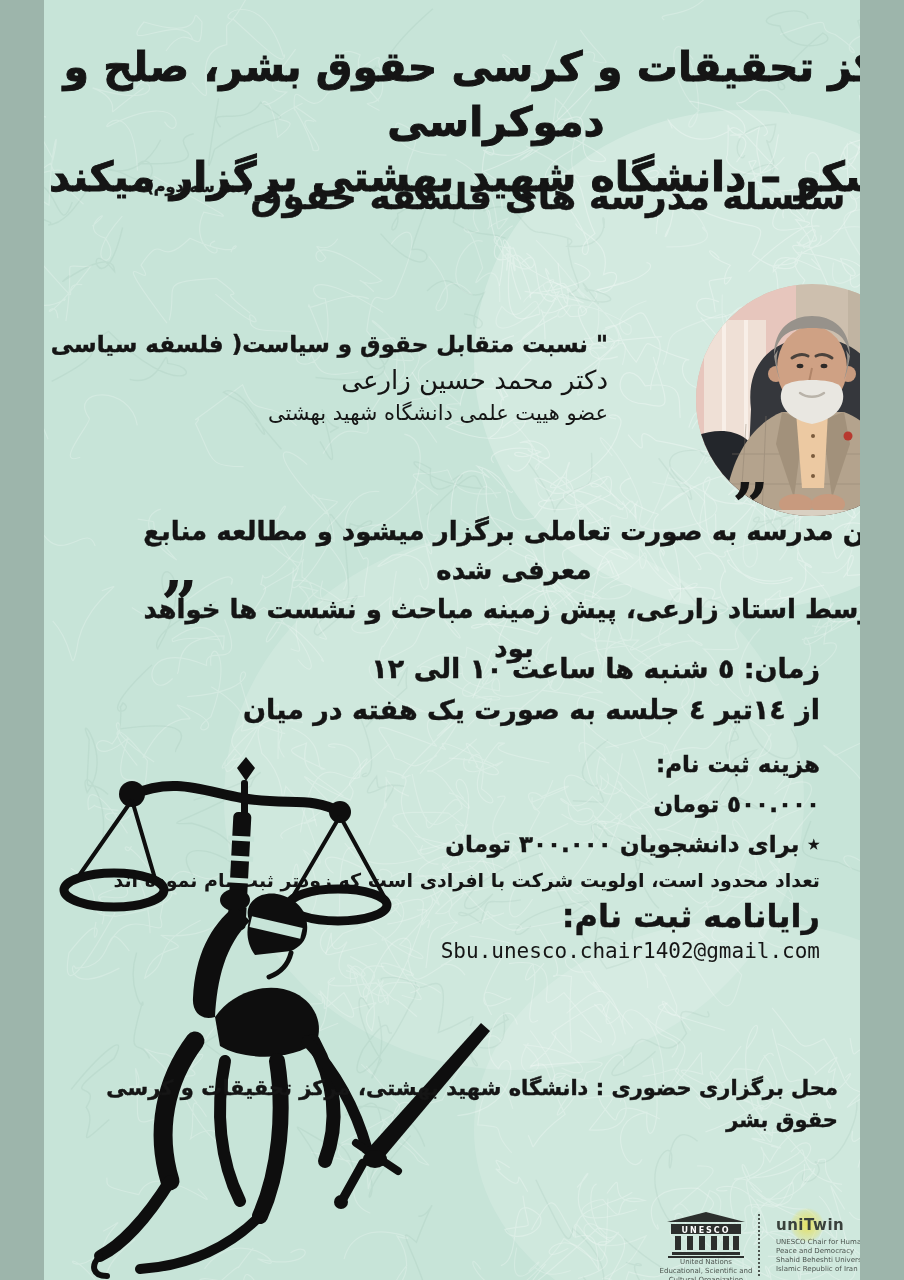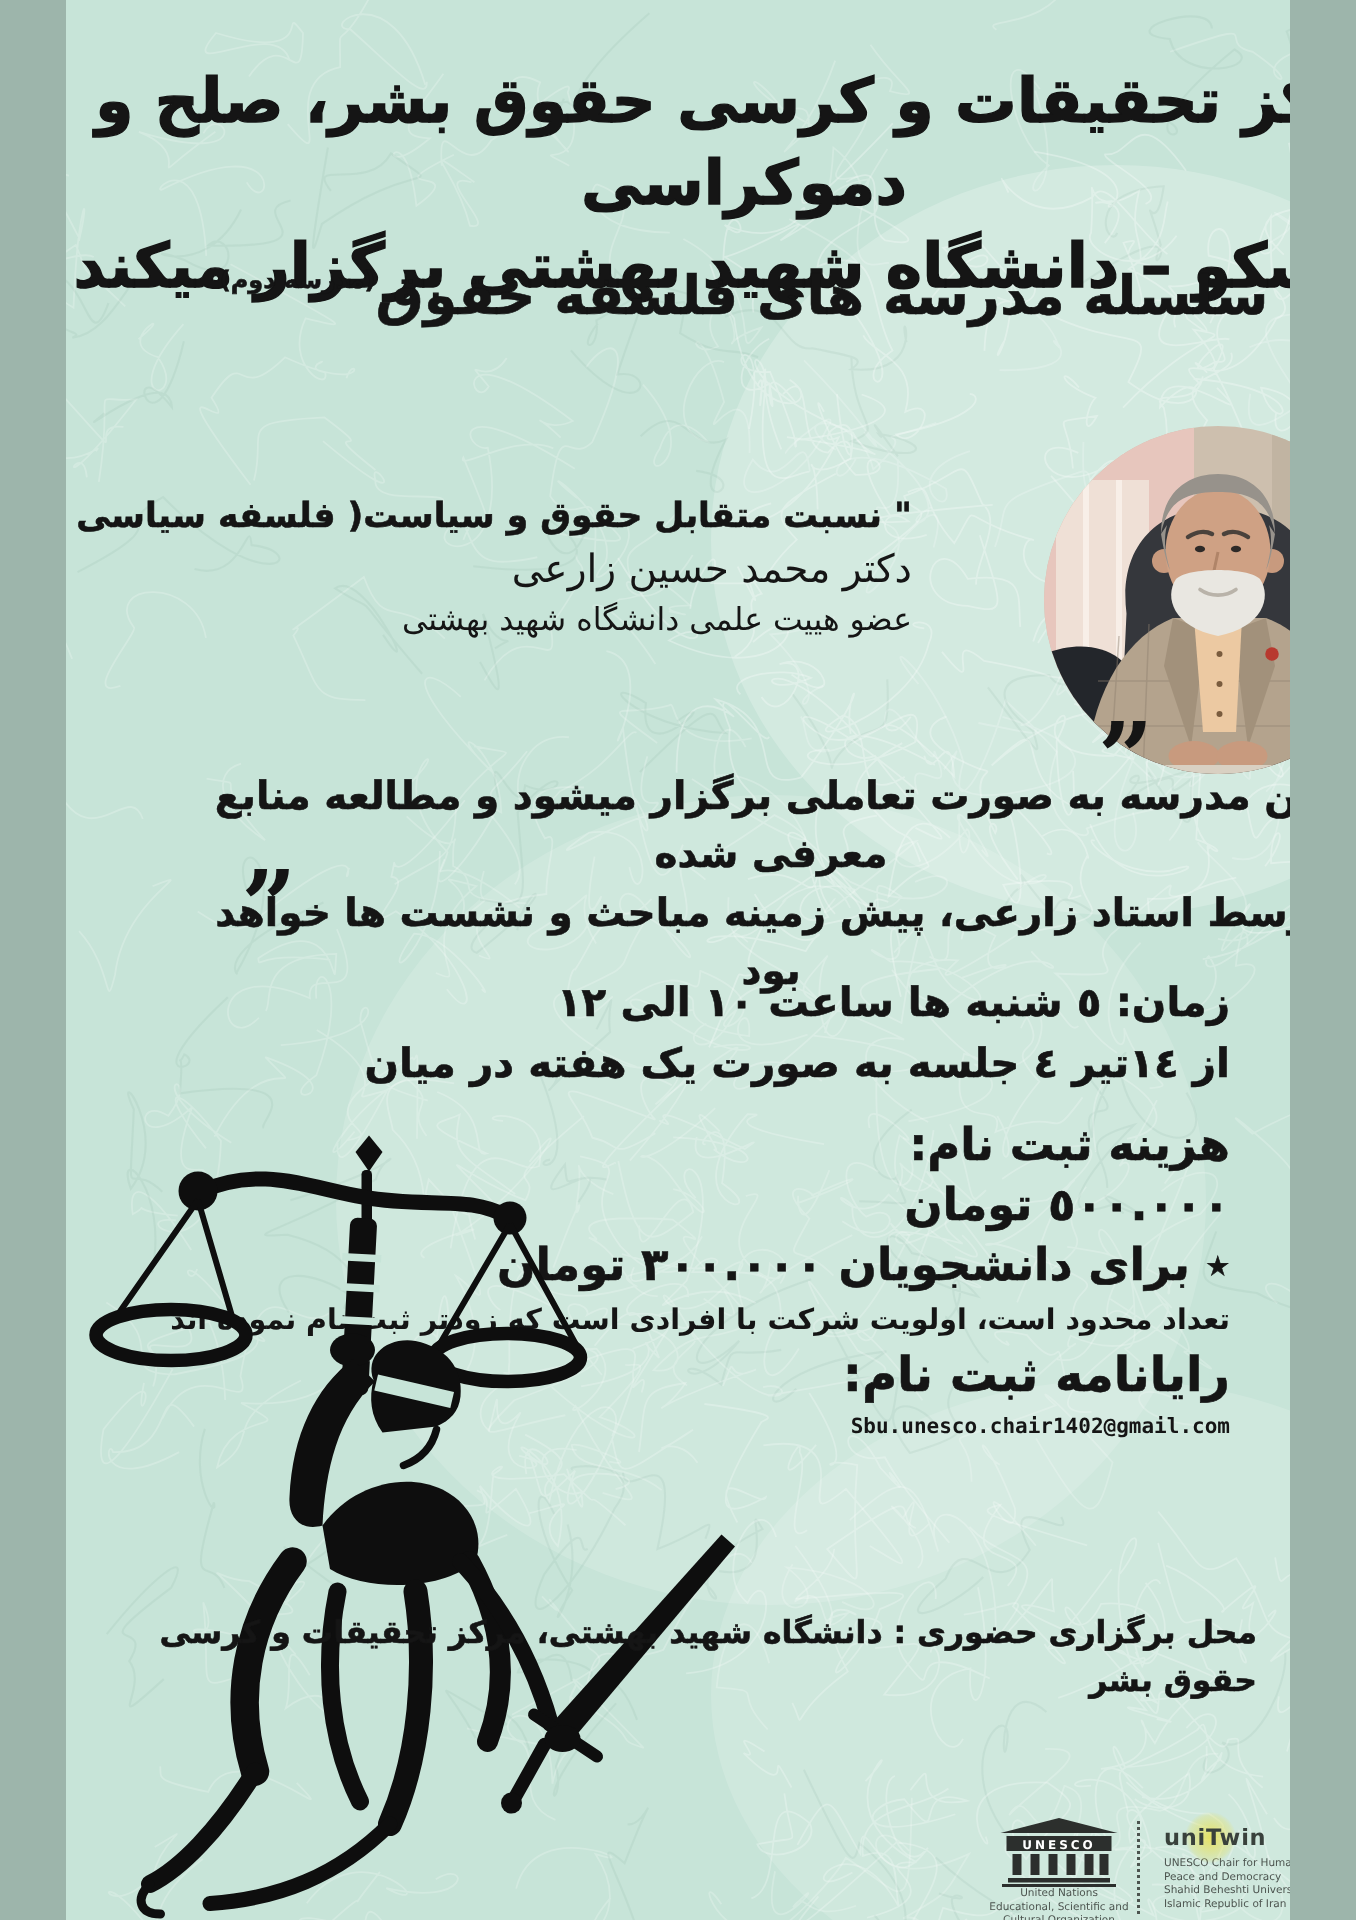--- a/index.html
+++ b/index.html
@@ -28,25 +28,25 @@
 
   .quote-block{top:512px; left:90px; width:760px; text-align:center;
     font-size:26px; font-weight:700; line-height:39px;}
   .quote-mark{font-family:"DejaVu Serif", serif; font-weight:700; font-size:64px; line-height:40px;}
   .quote-open{top:486px; left:688px;}
   .quote-close{top:548px; left:118px;}
 
   .schedule-block{top:648px; right:40px; text-align:right;
     font-size:27px; font-weight:700; line-height:41px;}
   .fees-block{top:744px; right:40px; text-align:right;}
-  .fee-line{font-size:30px; font-weight:700; line-height:40px;}
+  .fee-line{font-size:23px; font-weight:700; line-height:40px;}
   .fee-note{font-size:19px; font-weight:700; line-height:32px;}
   .email-label{font-size:32px; font-weight:700; line-height:40px;}
-  .email-value{font-family:"DejaVu Sans Mono", monospace; font-size:14px;
-    font-weight:700; line-height:30px; direction:ltr;}
+  .email-value{font-family:"DejaVu Sans Mono", monospace; font-size:21px;
+    font-weight:400; line-height:30px; direction:ltr;}
 
   .footer-block{top:1072px; right:22px; text-align:right;}
   .footer-line1{font-size:24px; font-weight:700; line-height:34px;}
   .footer-line2{font-size:21px; font-weight:700; line-height:32px;}
 
   .logo-caption{font-size:7px; line-height:9px; color:#4c544f; text-align:center;}
   .unitwin-caption{font-size:7px; line-height:9px; color:#4c544f; text-align:left;}
   .unesco-block{top:1212px; left:592px; width:140px; text-align:center;}
   .logo-sep{top:1214px; left:714px; height:62px; width:0;
     border-left:2px dotted #4c544f;}

